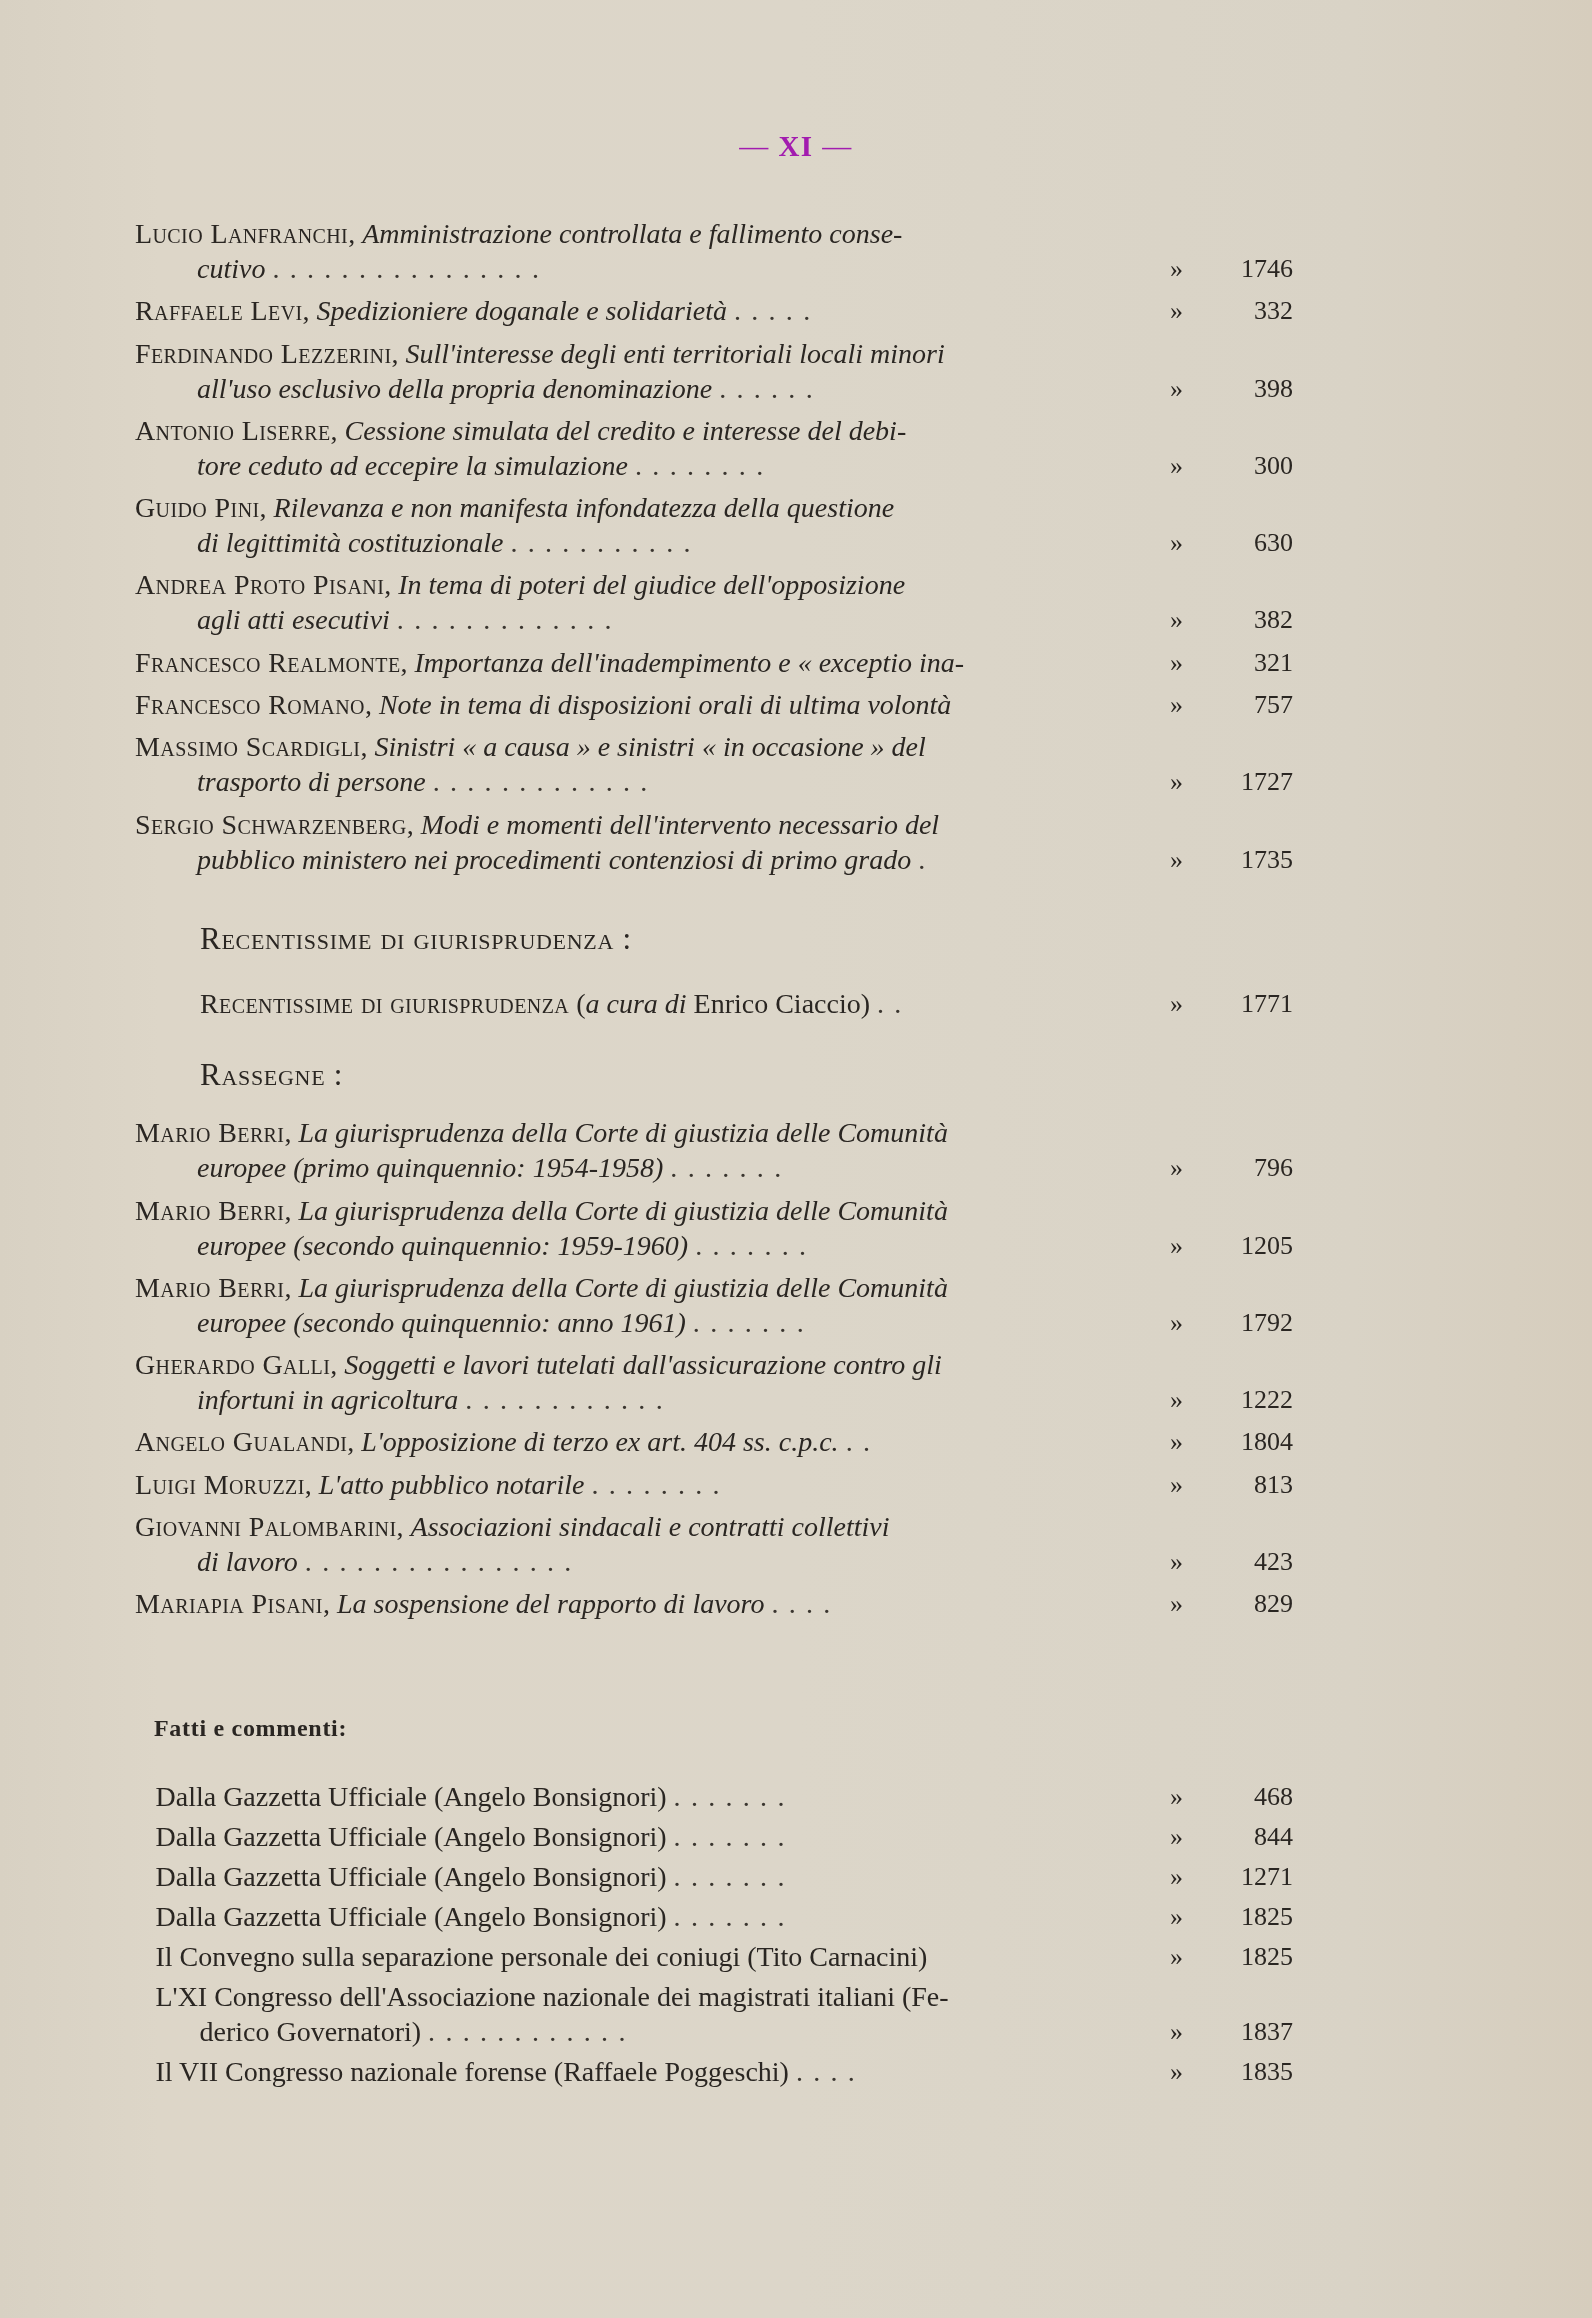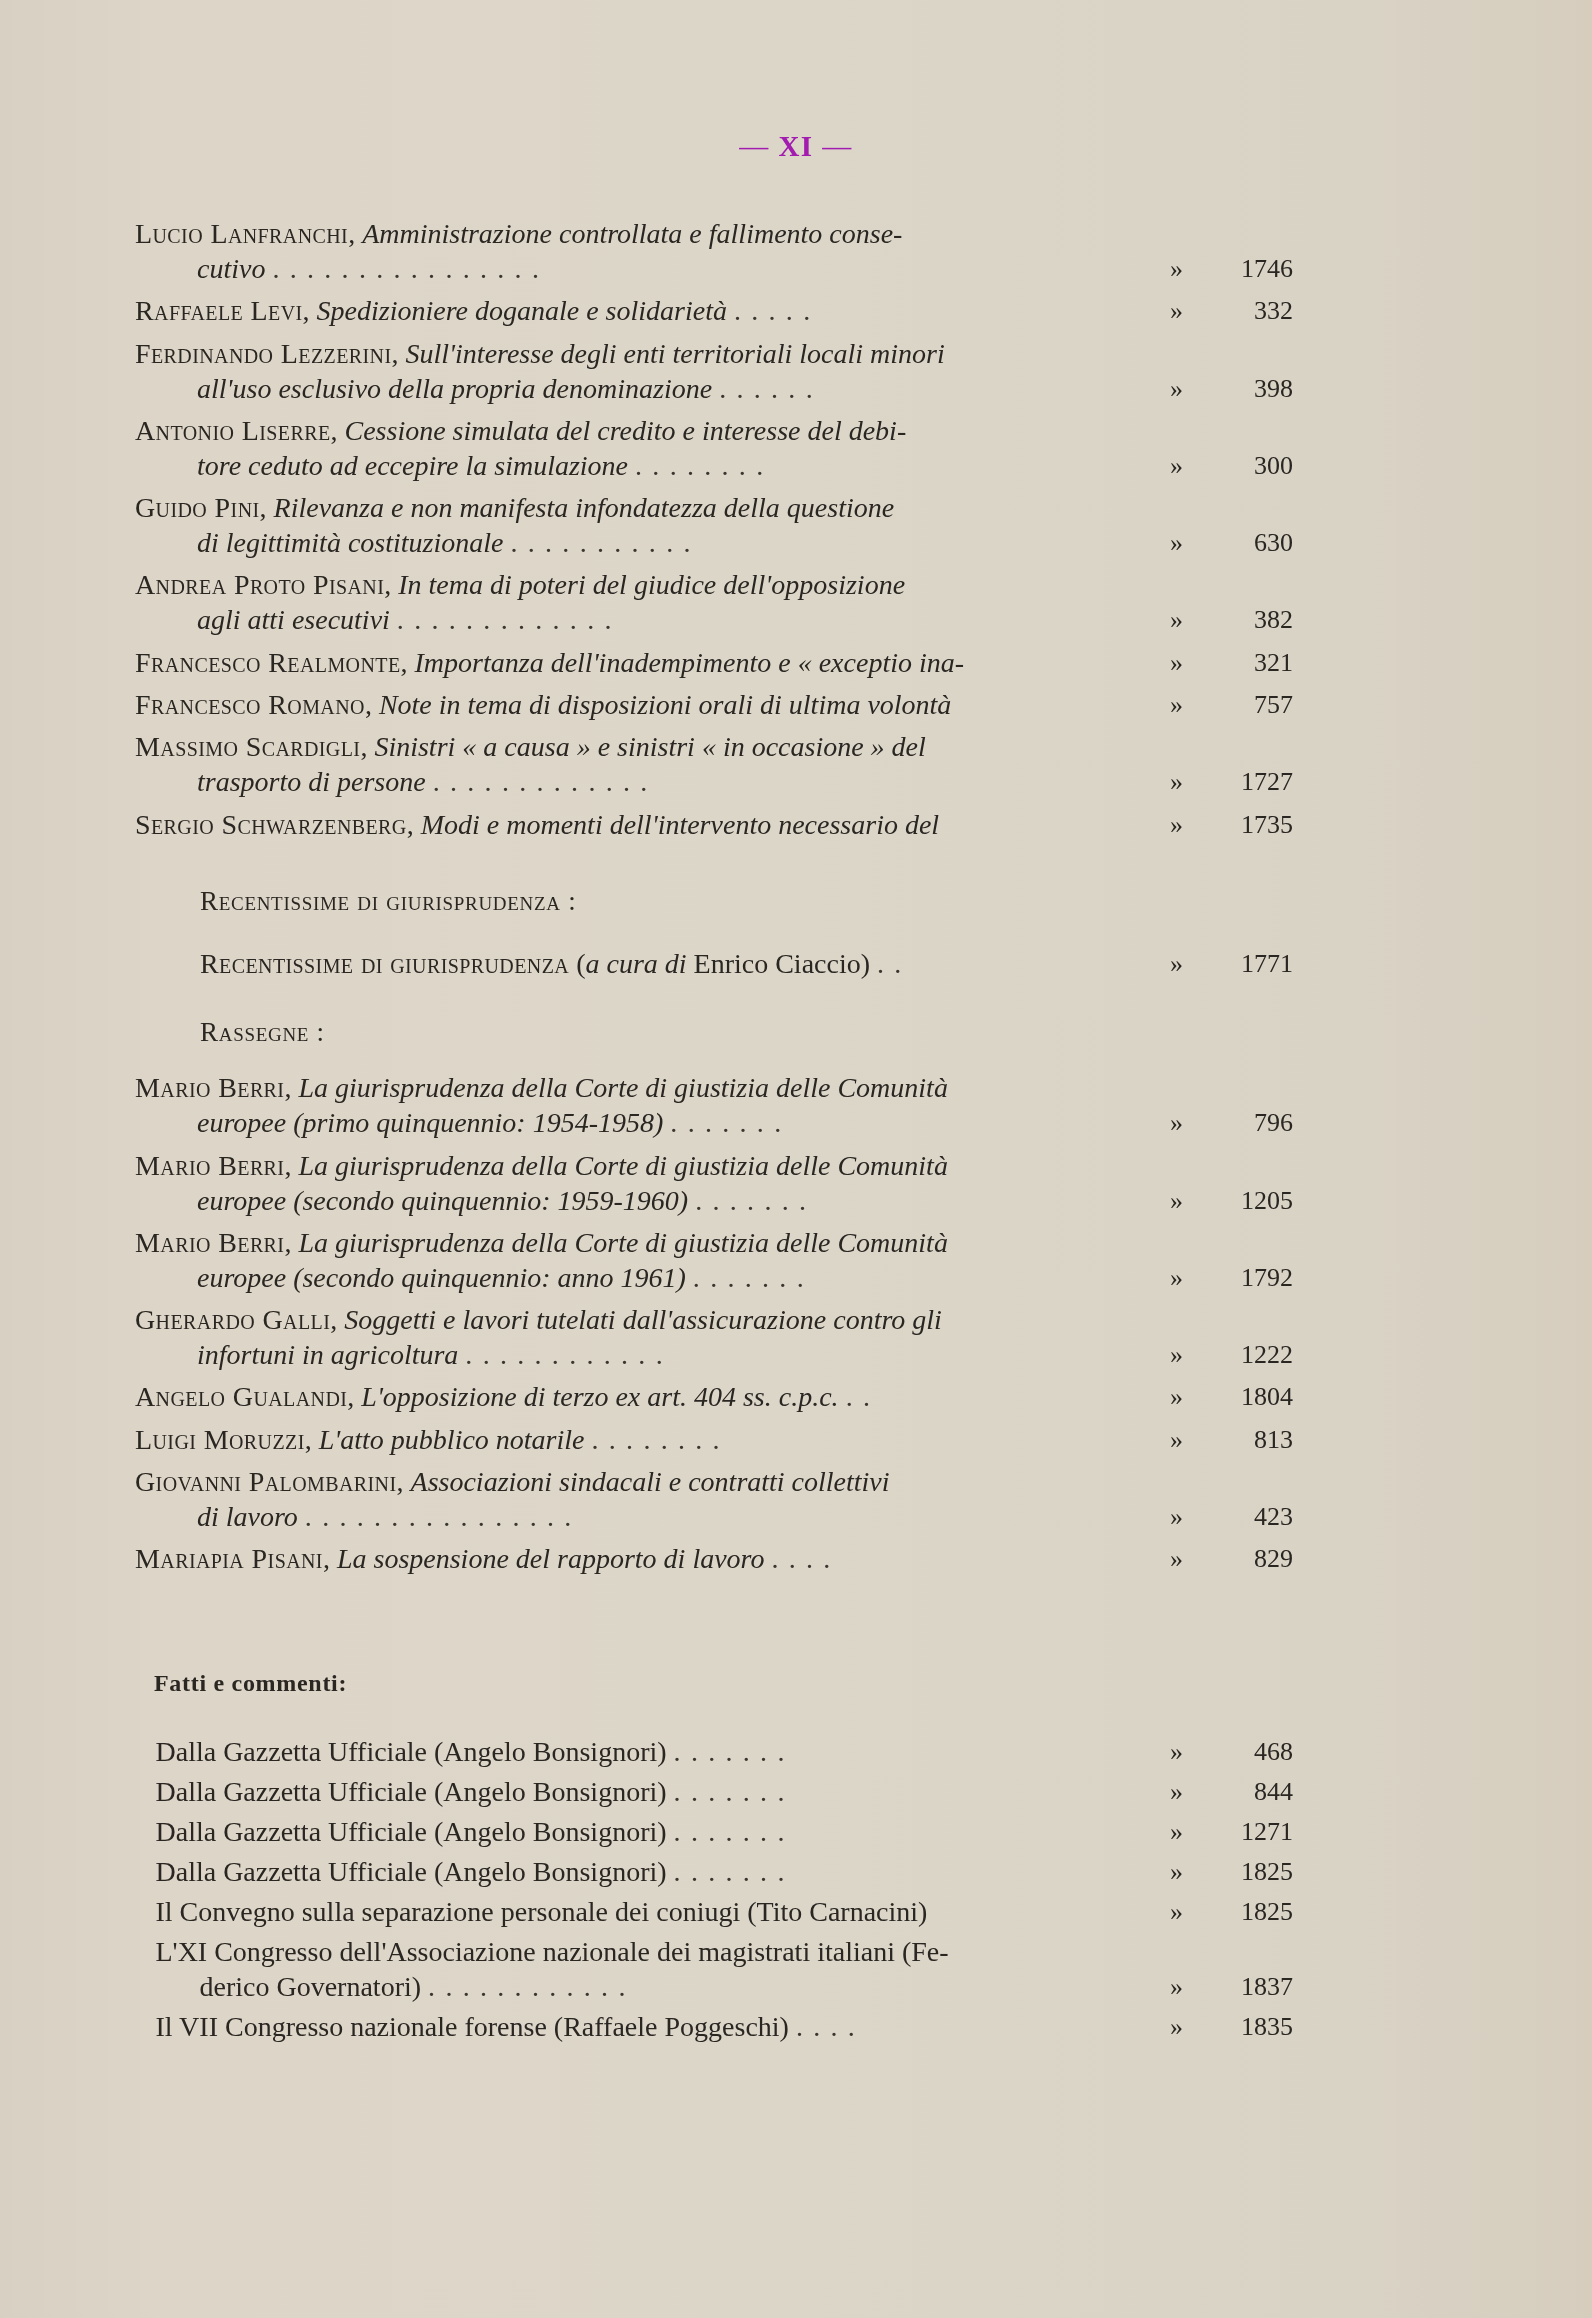--- a/index.html
+++ b/index.html
@@ -32,21 +32,21 @@
     display: inline-block; letter-spacing: 10.3px; color: #3a352f;
   }
   .pageref {
     position: absolute; right: 0; bottom: 0;
     width: 139px; display: flex; justify-content: space-between;
     font-size: 26px; line-height: 35px;
   }
   .pageref .guill { padding-left: 16px; }
   .pageref .num { text-align: right; }
   .section-heading {
-    font-variant: small-caps; font-size: 27px; letter-spacing: 0.7px;
+    font-variant: small-caps; font-size: 31px; letter-spacing: 0.7px;
     padding-left: 65px;
   }
   .heading-bold {
     font-weight: bold; font-size: 24px; letter-spacing: 0.7px;
     padding-left: 19px;
     margin-top: 20px;
   }
   .plain-entry {
     position: relative; font-size: 28px; line-height: 35px;
     padding-right: 147px; padding-left: 20.5px; margin-bottom: 5.1px;
@@ -94,21 +94,21 @@
           <span class="num">321</span>
         </span></div>
       <div class="entry"><span class="author">Francesco Romano</span>, <span class="title">Note in tema di disposizioni orali di ultima volontà</span> <span class="leader"></span><span class="pageref">
           <span class="guill">»</span>
           <span class="num">757</span>
         </span></div>
       <div class="entry"><span class="author">Massimo Scardigli</span>, <span class="title">Sinistri « a causa » e sinistri « in occasione » del</span><span class="cont-indent"><span class="title">trasporto di persone</span> <span class="leader">.............</span></span><span class="pageref">
           <span class="guill">»</span>
           <span class="num">1727</span>
         </span></div>
-      <div class="entry"><span class="author">Sergio Schwarzenberg</span>, <span class="title">Modi e momenti dell'intervento necessario del</span><span class="pageref">
+      <div class="entry"><span class="author">Sergio Schwarzenberg</span>, <span class="title">Modi e momenti dell'intervento necessario del</span><span class="cont-indent"><span class="title">pubblico ministero nei procedimenti contenziosi di primo grado</span> <span class="leader">.</span></span><span class="pageref">
           <span class="guill">»</span>
           <span class="num">1735</span>
         </span></div>
     </div>
 
   <div style="height:37px"></div>
   <div class="section-heading">Recentissime di giurisprudenza :</div>
   <div style="height:29px"></div>
   <div class="entry" style="padding-left:65px;">
     <span class="author">Recentissime di giurisprudenza</span>

